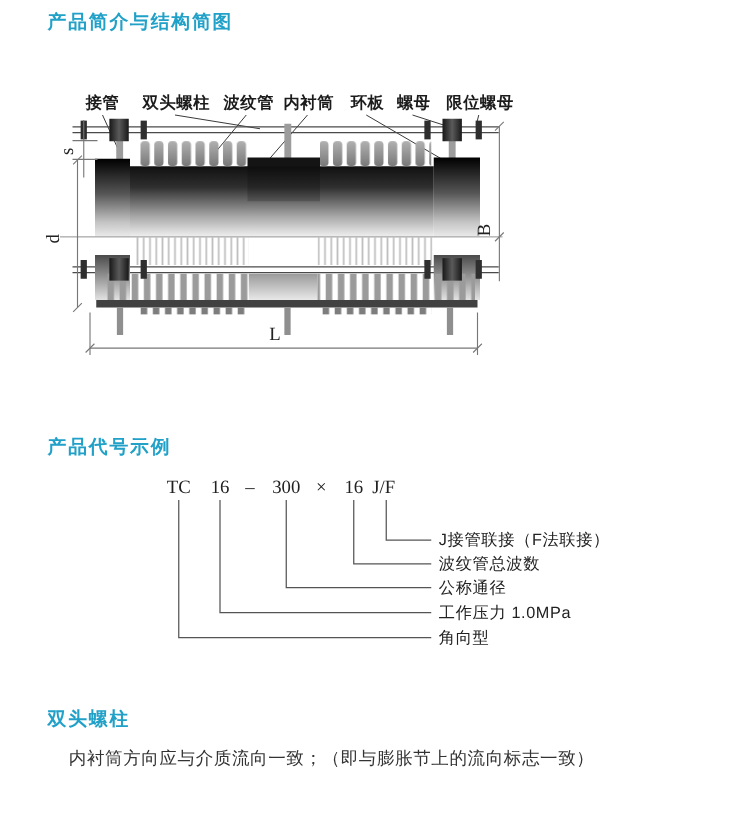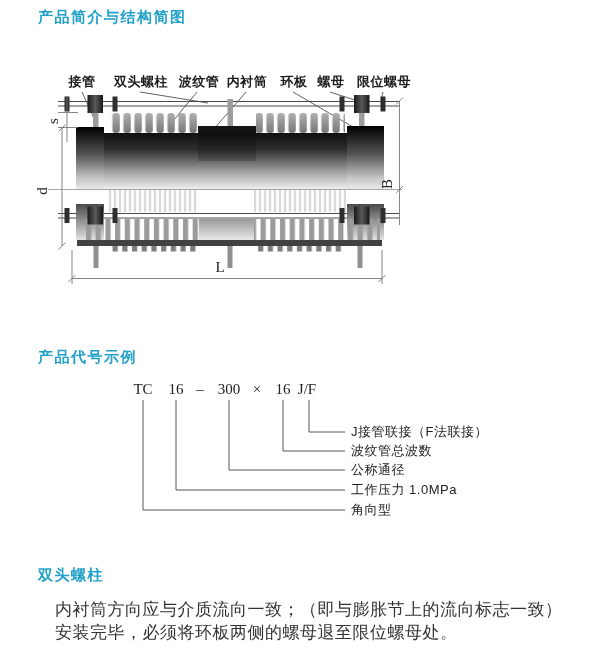--- a/index.html
+++ b/index.html
@@ -7,21 +7,21 @@
     position:relative;width:600px;height:652px;background:#ffffff;overflow:hidden;
     font-family:"Liberation Sans","DejaVu Sans",sans-serif;
   }
   .sec-heading{
     position:absolute;left:38px;margin:0;
     font-size:15px;font-weight:bold;color:#21a1c8;letter-spacing:1.5px;
     font-family:"Liberation Sans","DejaVu Sans",sans-serif;
   }
   .body-text{
     position:absolute;left:55px;margin:0;
-    font-size:17px;color:#333;letter-spacing:0.5px;white-space:nowrap;
+    font-size:14px;color:#333;letter-spacing:0.5px;white-space:nowrap;
   }
   svg{position:absolute;left:0;display:block;}
   .part-label{font-size:13px;font-weight:600;fill:#1b1b1b;letter-spacing:0.5px;}
   .dim-label{font-family:"Liberation Serif","DejaVu Serif",serif;font-size:15px;fill:#222;}
   .code-text{font-family:"Liberation Serif","DejaVu Serif",serif;font-size:15px;fill:#222;}
   .expl-text{font-size:13px;fill:#222;letter-spacing:0.5px;}
   .thin{stroke:#4a4a4a;stroke-width:1;}
   .leader{stroke:#3a3a3a;stroke-width:0.8;}
   .dim{stroke:#777;stroke-width:0.9;fill:none;}
   .conn{stroke:#555;stroke-width:1;fill:none;}
@@ -199,15 +199,14 @@
     <g>
       <text class="expl-text" x="351" y="436">J接管联接（F法联接）</text>
       <text class="expl-text" x="351" y="455">波纹管总波数</text>
       <text class="expl-text" x="351" y="474">公称通径</text>
       <text class="expl-text" x="351" y="494">工作压力 1.0MPa</text>
       <text class="expl-text" x="351" y="514">角向型</text>
     </g>
   </svg>
 
   <p class="body-text" style="top:598px">内衬筒方向应与介质流向一致；（即与膨胀节上的流向标志一致）</p>
-  <p class="body-text" style="top:621px">安装完毕，必须将环板两侧的螺母退至限位螺母处。</p>
 
 </div>
 
 </body></html>

